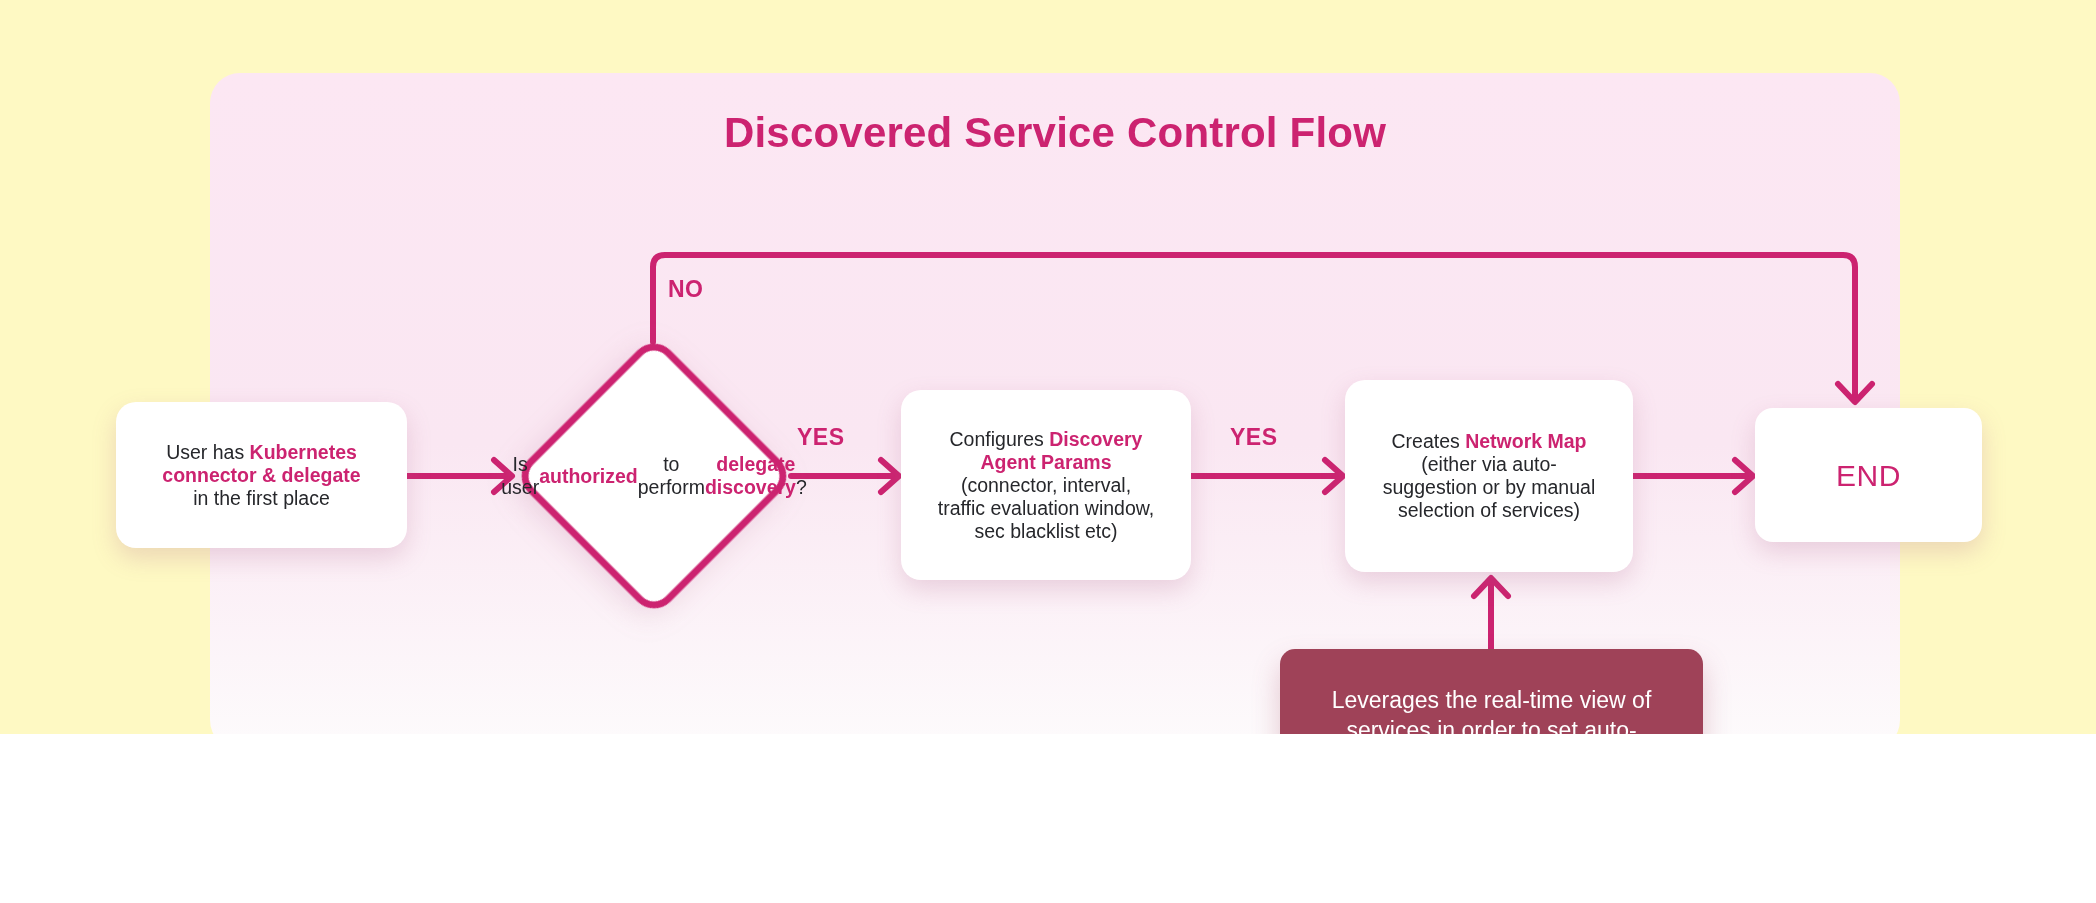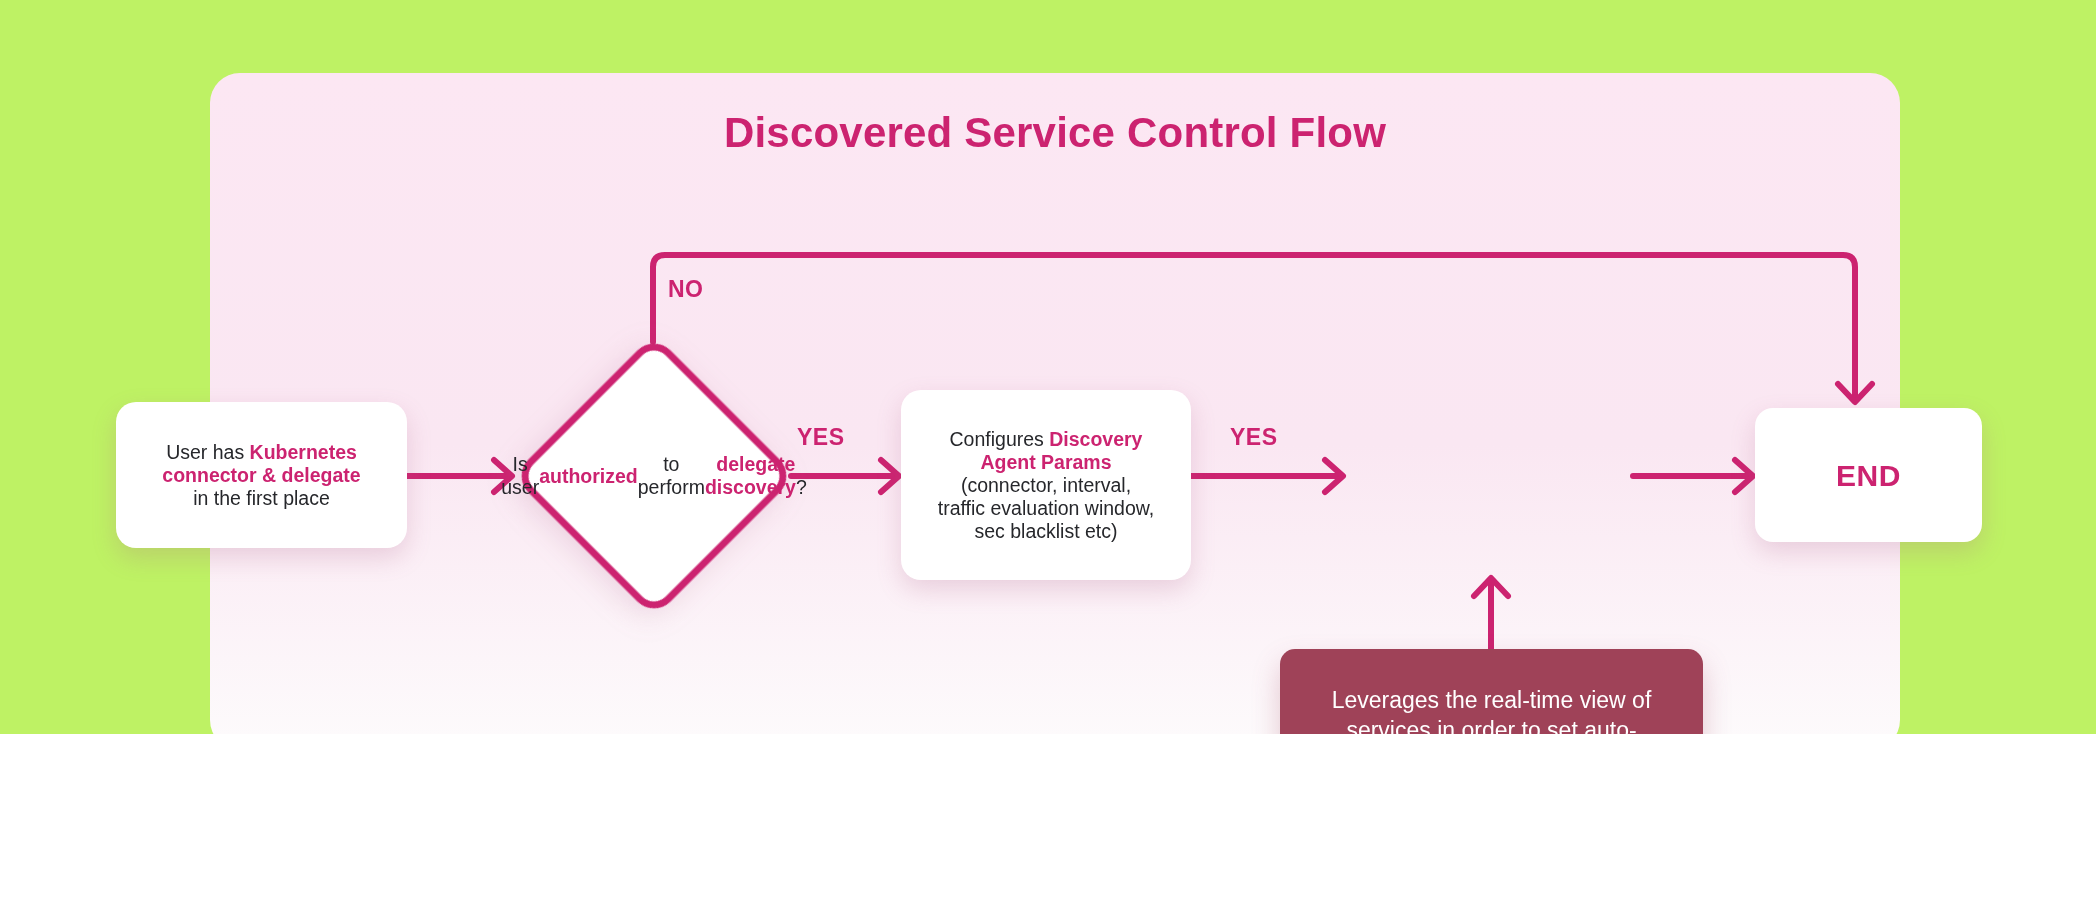--- a/index.html
+++ b/index.html
@@ -1,18 +1,18 @@
 <!DOCTYPE html>
 <html style="--accent: #cc2370; --note-bg: #9f4258; --note-text: #ffffff; --node-bg: #ffffff; --text-dark: #26272b; --panel-top: #fce7f3; --panel-mid: #fae7f2; --panel-bottom: #fdfbfc;"><head>
 <meta charset="utf-8">
 <style>
   html, body { margin:0; padding:0; background:#ffffff; }
   .canvas {
     position:relative; width:2096px; height:734px; overflow:hidden;
-    background:#bef264;
+    background:#fef9c3;
     font-family:"Liberation Sans", sans-serif;
   }
   .panel {
     position:absolute; left:210px; top:73px; width:1690px; height:677px;
     border-radius:30px;
     background:linear-gradient(180deg, var(--panel-top) 0%, var(--panel-mid) 55%, var(--panel-bottom) 100%);
   }
   .title {
     position:absolute; left:210px; top:107px; width:1690px; margin:0;
     text-align:center; color:var(--accent);
@@ -43,21 +43,21 @@
     font-size:19.5px; line-height:23px; font-weight:500;
   }
   .note {
     left:1280px; top:649px; width:423px; height:191px;
     background:var(--note-bg); color:var(--note-text);
     font-size:23px; line-height:30px; font-weight:500;
     border-radius:15px; padding:0 30px;
     box-shadow:0 14px 28px rgba(160,68,92,0.28);
   }
   .accent { color:var(--accent); font-weight:700; }
-  .end-label { font-size:30px; font-weight:700; color:var(--accent); letter-spacing:0.5px; }
+  .end-label { font-size:30px; font-weight:400; color:var(--accent); letter-spacing:0.5px; }
   .flow-label {
     position:absolute; color:var(--accent);
     font-size:23px; font-weight:700; letter-spacing:0.5px;
   }
   .label-no   { left:668px;  top:276px; }
   .label-yes1 { left:797px;  top:424px; }
   .label-yes2 { left:1230px; top:424px; }
 </style>
 </head>
 <body>
@@ -105,20 +105,26 @@
   </div>
 
   <div class="node node-config">
     <div class="line"><span>Configures </span><span class="accent">Discovery</span></div>
     <div class="line"><span class="accent">Agent Params</span></div>
     <div class="line"><span>(connector, interval,</span></div>
     <div class="line"><span>traffic evaluation window,</span></div>
     <div class="line"><span>sec blacklist etc)</span></div>
   </div>
 
+  <div class="node node-network">
+    <div class="line"><span>Creates </span><span class="accent">Network Map</span></div>
+    <div class="line"><span>(either via auto-</span></div>
+    <div class="line"><span>suggestion or by manual</span></div>
+    <div class="line"><span>selection of services)</span></div>
+  </div>
 
   <div class="node node-end">
     <span class="end-label">END</span>
   </div>
 
   <div class="node note">
     <div>Leverages the real-time view of services in order to set auto-grouping rules OR hand-create the Network Map</div>
   </div>
 
   <div class="flow-label label-no">NO</div>

